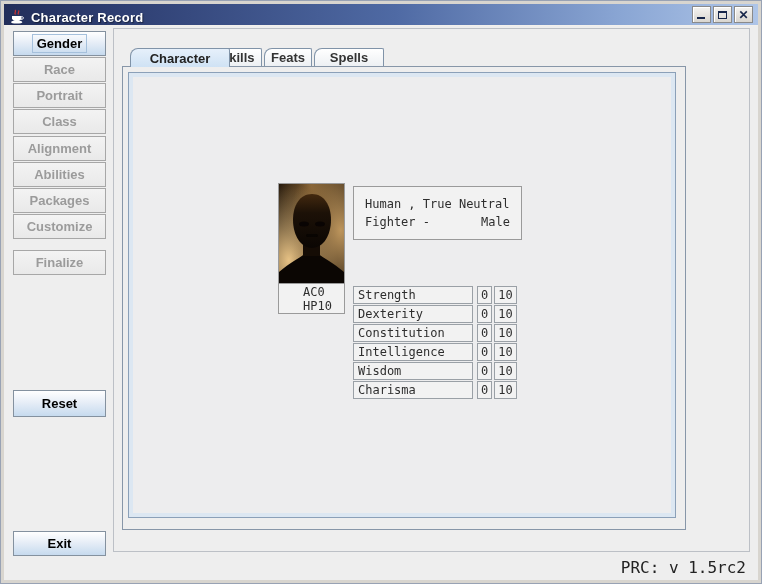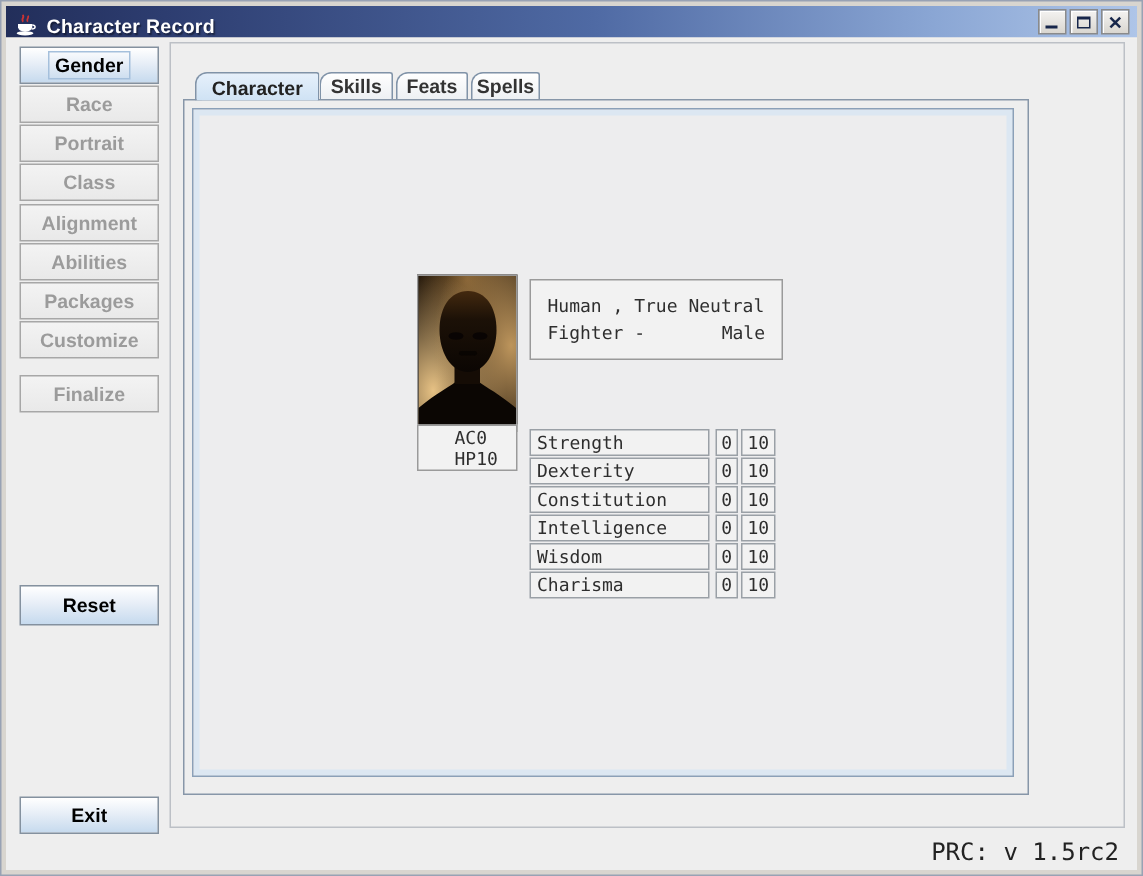--- a/index.html
+++ b/index.html
@@ -133,24 +133,24 @@
   <div class="side-btn disabled" style="top:109px;">Class</div>
   <div class="side-btn disabled" style="top:83px;">Portrait</div>
   <div class="side-btn disabled" style="top:136px;">Alignment</div>
   <div class="side-btn disabled" style="top:162px;">Abilities</div>
   <div class="side-btn disabled" style="top:188px;">Packages</div>
   <div class="side-btn disabled" style="top:214px;">Customize</div>
   <div class="side-btn disabled" style="top:250px;">Finalize</div>
   <div class="side-btn enabled" style="top:390px;height:27px;">Reset</div>
   <div class="side-btn enabled" style="top:531px;">Exit</div>
 
-  <div class="tab selected" style="left:130px;width:83px;">Character</div>
+  <div class="tab selected" style="left:130px;width:100px;">Character</div>
   <div class="tab" style="left:213px;width:49px;">Skills</div>
   <div class="tab" style="left:264px;width:48px;">Feats</div>
-  <div class="tab" style="left:314px;width:46px;">Spells</div>
+  <div class="tab" style="left:314px;width:70px;">Spells</div>
 
   <div class="tab-content"></div>
   <div class="inner-panel"></div>
 
   <div class="portrait-box">
     <svg viewBox="0 0 65 103" preserveAspectRatio="none">
       <defs>
         <radialGradient id="glowL" cx="0.15" cy="0.74" r="0.75">
           <stop offset="0" stop-color="#e6c184"></stop>
             <stop offset="1" stop-color="#e6c184" stop-opacity="0"></stop>

